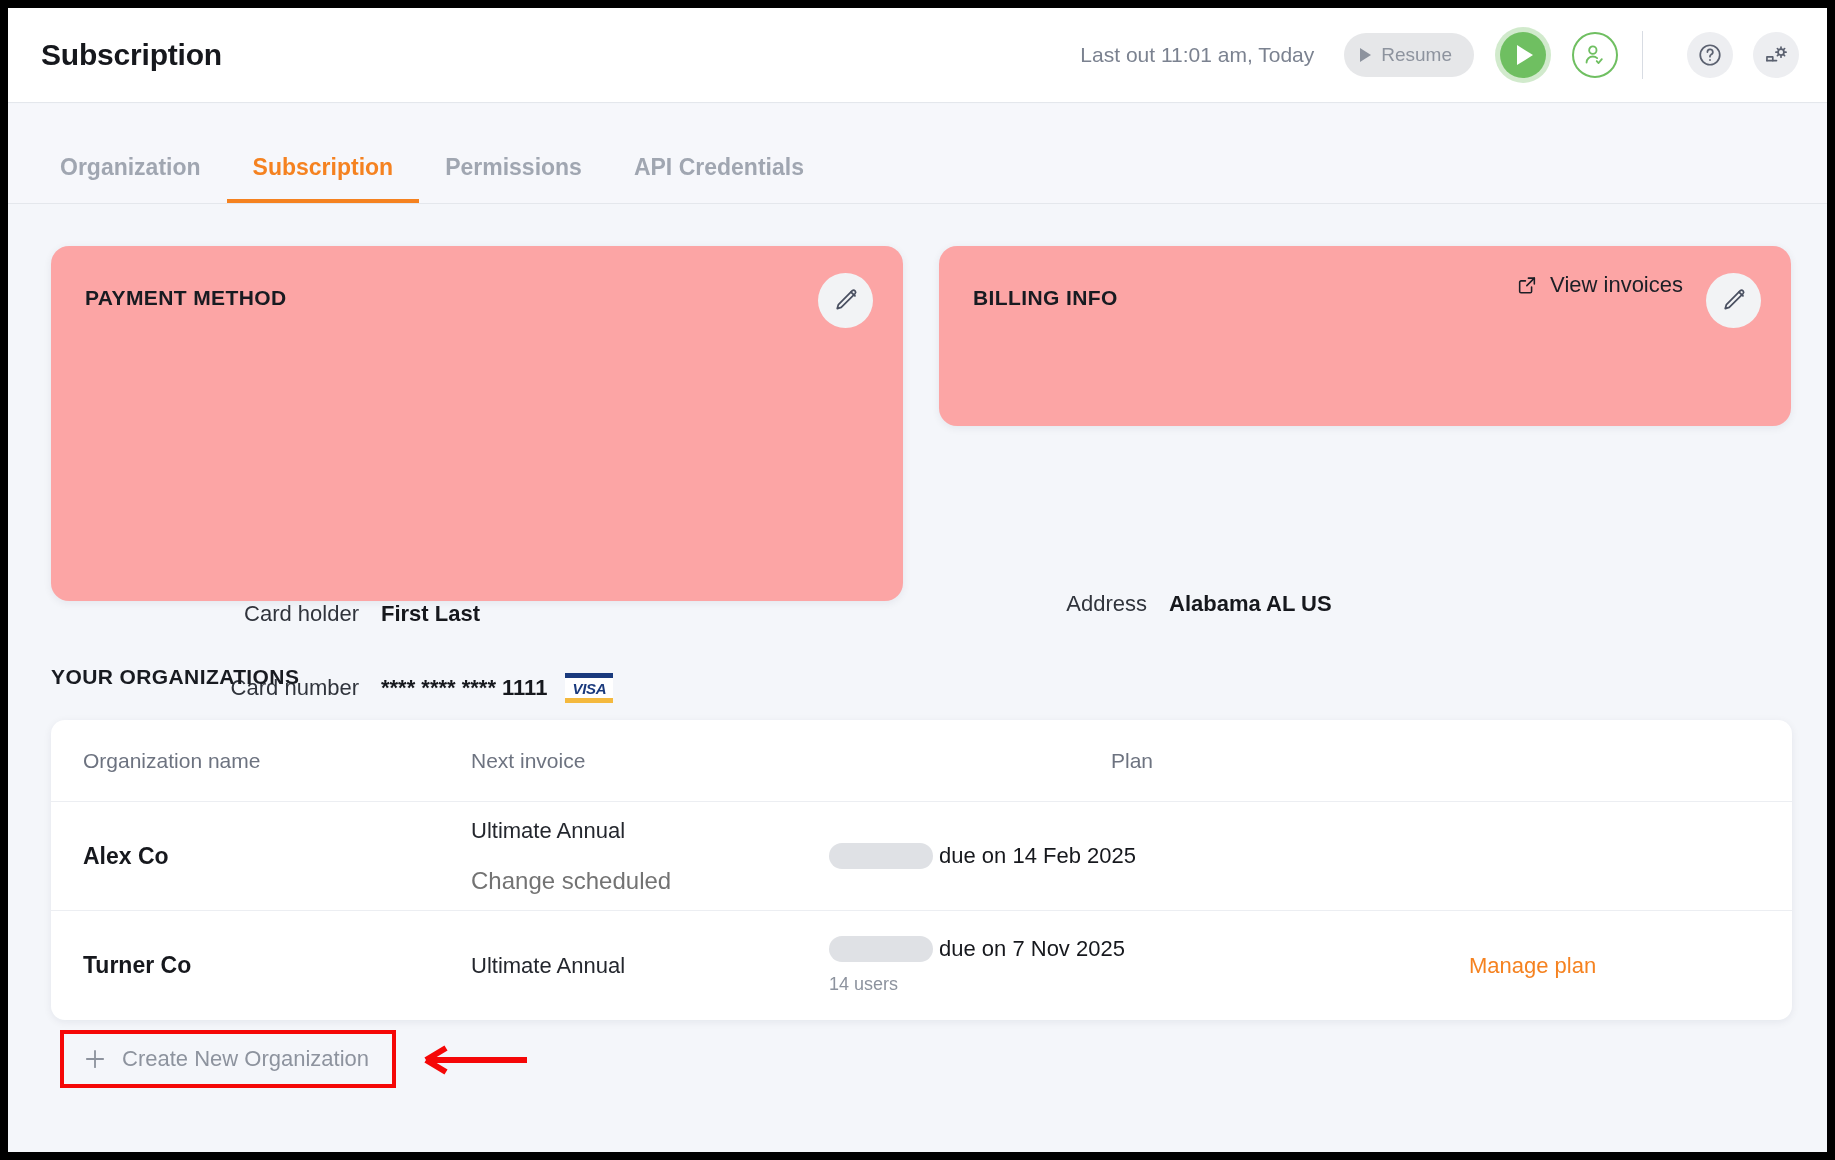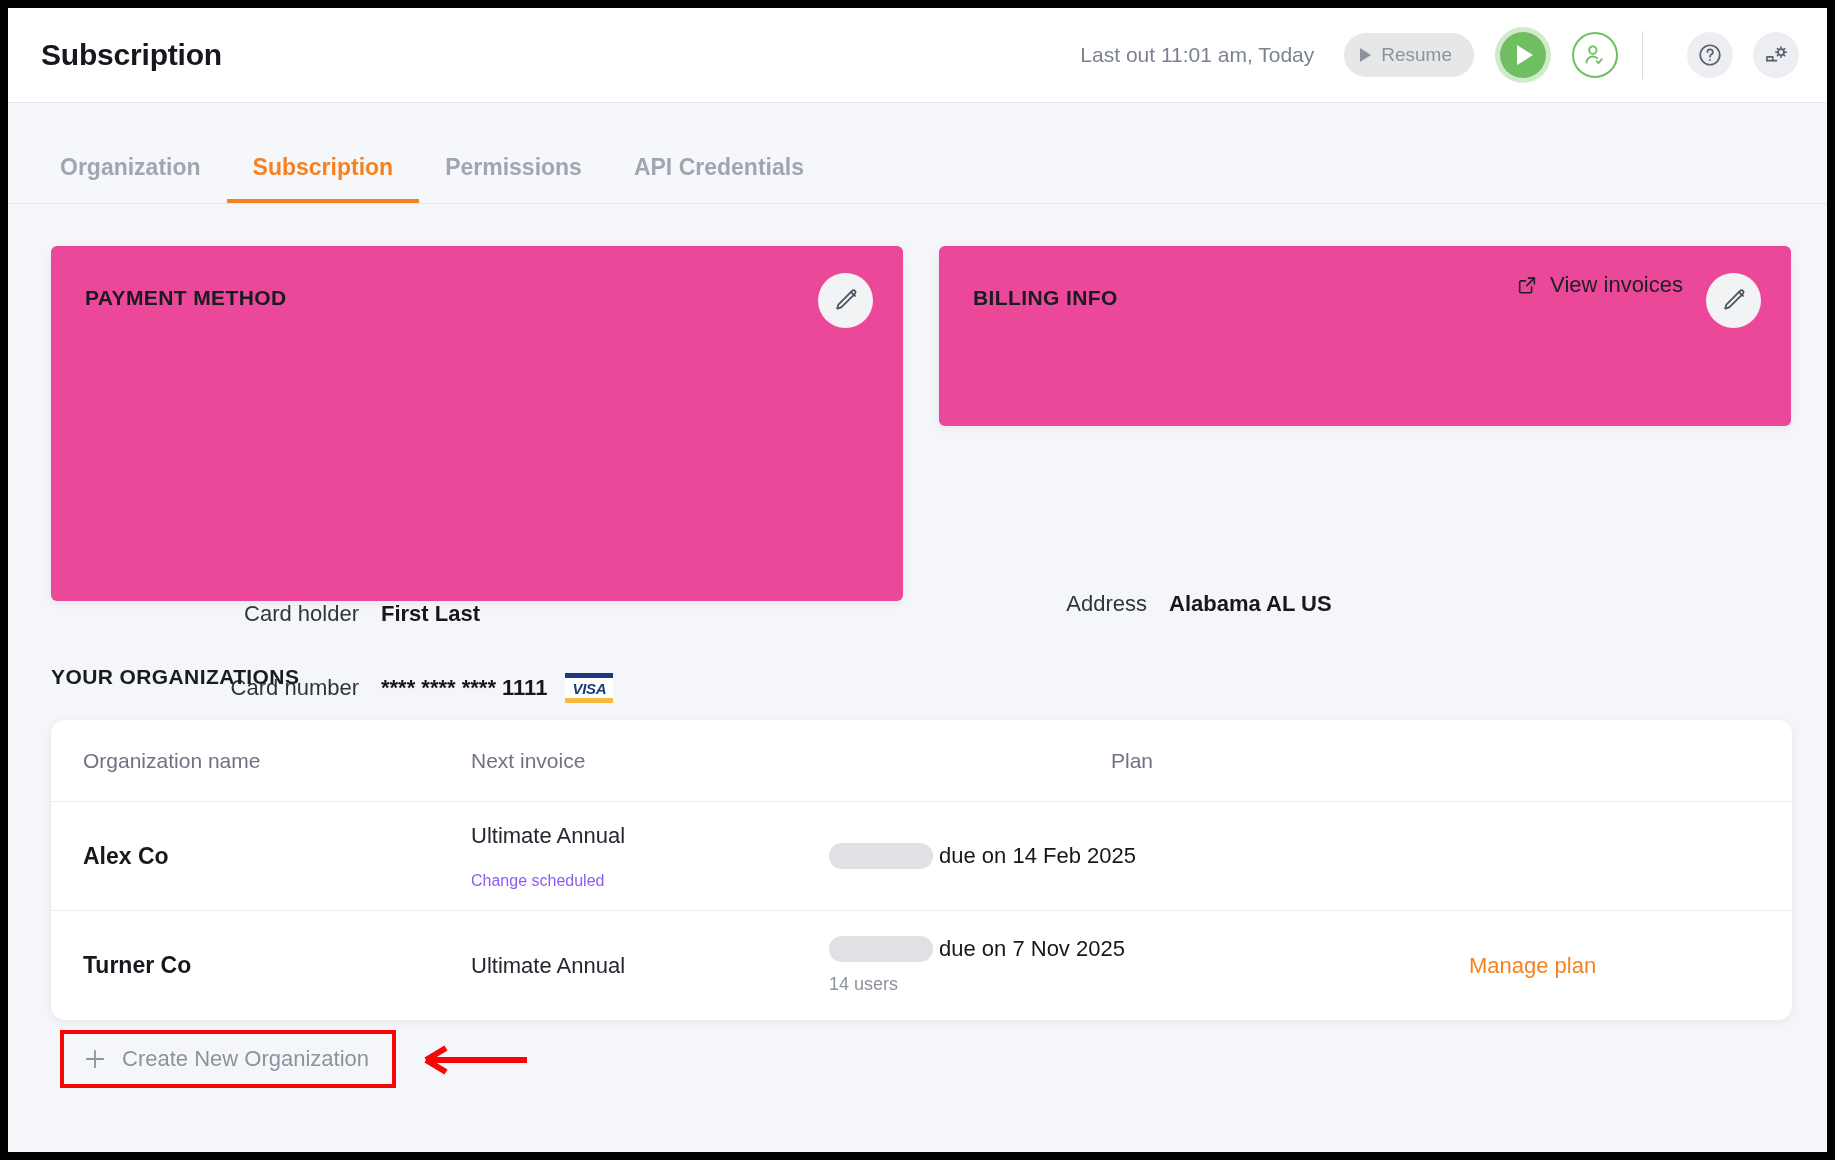--- a/index.html
+++ b/index.html
@@ -139,22 +139,22 @@
     white-space: nowrap;
   }
   .tab.active {
     color: #f58220;
     border-bottom-color: #f58220;
   }
 
   
   .card {
     position: absolute;
-    background: #ec4899;
-    border-radius: 6px;
+    background: #fca5a5;
+    border-radius: 18px;
     box-shadow: 0 2px 8px rgba(20,30,60,0.07);
   }
 
   #payment-card { left: 43px; top: 238px; width: 852px; height: 355px; }
   #billing-card { left: 931px; top: 238px; width: 852px; height: 180px; }
 
   .card-title {
     position: absolute;
     left: 34px; top: 40px;
     font-size: 21px;
@@ -283,22 +283,22 @@
   .org-name {
     font-size: 23px;
     font-weight: bold;
     color: #16181d;
   }
   .plan-name {
     font-size: 22px;
     color: #24272e;
   }
   .plan-note {
-    font-size: 16px;
-    color: #8b5cf6;
+    font-size: 24px;
+    color: #737373;
     margin-top: 23px;
   }
   .invoice-line {
     display: flex;
     align-items: center;
     gap: 0px;
   }
   .amount-redaction {
     display: inline-block;
     width: 104px; height: 26px;

